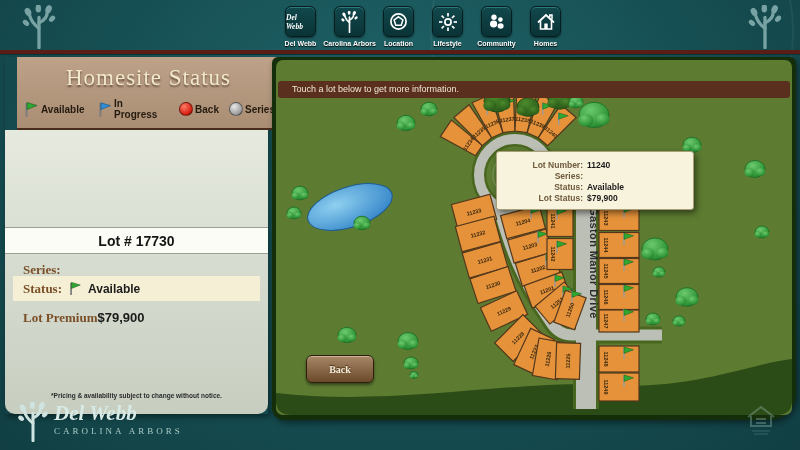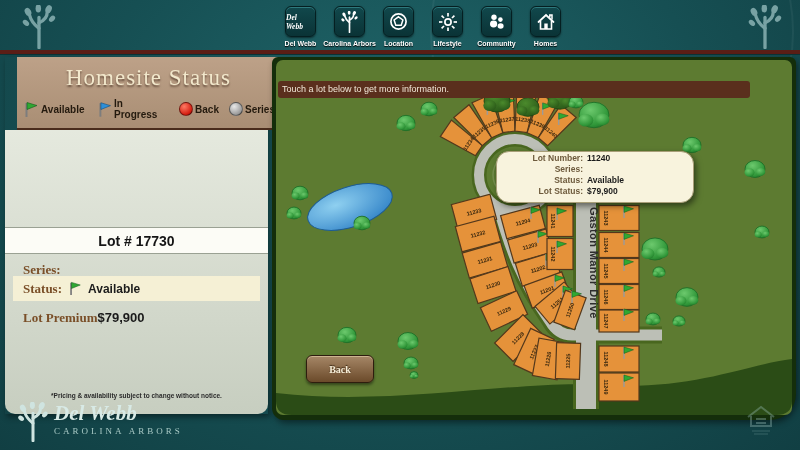--- a/index.html
+++ b/index.html
@@ -42,26 +42,26 @@
               display:flex;align-items:center;padding-left:10px;box-sizing:border-box;gap:6px;}
   .status-value{font-size:12px;font-weight:bold;color:#1c1c1c;}
   .premium-row{position:absolute;left:18px;top:180px;display:flex;align-items:baseline;}
   .premium-value{font-size:13px;font-weight:bold;color:#1a1a1a;}
   .disclaimer{position:absolute;left:0;top:262px;width:263px;text-align:center;
               font-size:6.5px;font-weight:bold;color:#2c2c2c;}
   
   .map-panel{position:absolute;left:272px;top:57px;width:524px;height:363px;background:#142e0b;
              border-radius:6px 6px 26px 12px;box-shadow:2px 3px 6px rgba(0,0,0,.45);}
   .map-panel svg{position:absolute;left:0;top:0;}
-  .instruction{position:absolute;left:6px;top:24px;width:472px;height:17px;background:#5a2f1d;
-               border-radius:3px;box-sizing:border-box;padding-left:4px;
+  .instruction{position:absolute;left:6px;top:24px;width:512px;height:17px;background:#5a2f1d;
+               border-radius:3px;box-sizing:border-box;padding-left:14px;
                font-size:9px;color:#f1e7d8;line-height:17px;}
   .tooltip{position:absolute;left:224px;top:94px;width:190px;background:#f8f3dd;
-           border:1px solid #a89e78;border-radius:13px;box-shadow:2px 3px 6px rgba(0,0,0,.5);
-           padding:1px 6px 5px 0;}
+           border:1px solid #a89e78;border-radius:3px;box-shadow:2px 3px 6px rgba(0,0,0,.5);
+           padding:8px 6px 5px 0;}
   .tt-row{display:flex;line-height:11px;}
   .tt-label{width:86px;text-align:right;margin-right:4px;font-size:8.5px;font-weight:bold;color:#6d5a3c;}
   .tt-value{font-size:8.5px;font-weight:bold;color:#1b1b1b;}
   .back-btn{position:absolute;left:34px;top:298px;width:66px;height:26px;border-radius:6px;
             background:linear-gradient(#a68767,#6b4a2a);border:1px solid #2e1d0e;
             box-shadow:inset 0 1px 0 #cdb391,0 2px 3px rgba(0,0,0,.45);
             display:flex;align-items:center;justify-content:center;cursor:pointer;
             font-family:"Liberation Serif",serif;font-weight:bold;font-size:10px;color:#f7eed8;
             text-shadow:0 -1px 1px #3a2713;}
   

